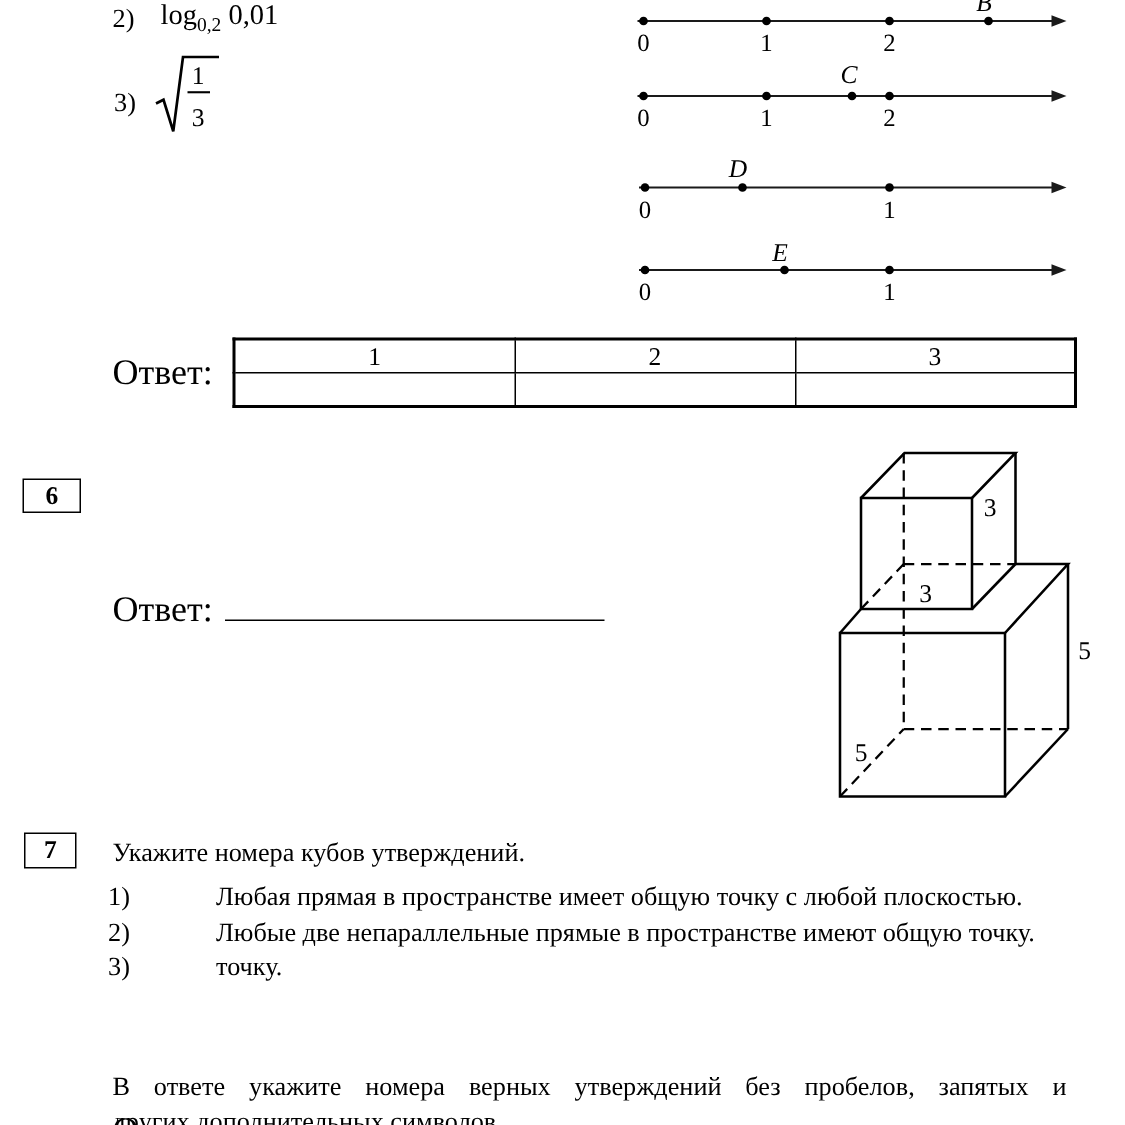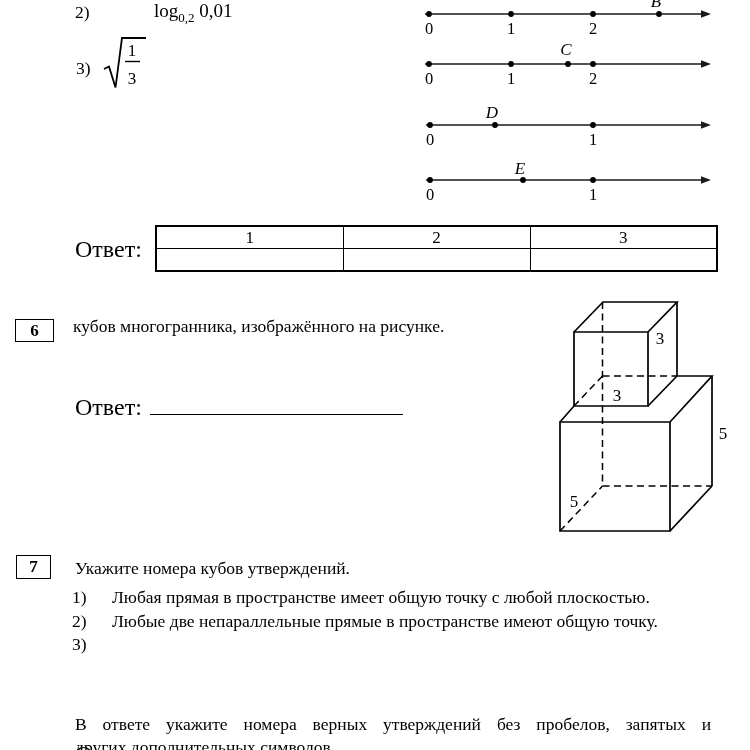--- a/index.html
+++ b/index.html
@@ -5,33 +5,33 @@
   html,body { margin:0; padding:0; background:#fff; }
   .page {
     position:relative; width:750px; height:750px; overflow:hidden;
     background:#fff; color:#000;
     font-family:"Liberation Serif", serif;
   }
   .abs { position:absolute; }
   .serif17 { font-size:17.5px; line-height:24px; }
   .justify-line { text-align:justify; text-align-last:justify; }
   .opt-num { font-size:17.5px; }
-  .formula-log { font-size:19px; white-space:nowrap;margin-left:47px; }
+  .formula-log { font-size:19px; white-space:nowrap; }
   .formula-log sub { font-size:13px; }
   .p-box {
     border:1.4px solid #000; display:flex; align-items:center; justify-content:center;
     font-weight:bold; font-size:17px;
   }
   .ans-label { font-size:24px; }
   .ans-underline { display:inline-block; width:253px; border-bottom:1.5px solid #000; height:14px; margin-left:8px; }
   table.ans { border-collapse:collapse; table-layout:fixed; width:563px; border:2px solid #000; }
   table.ans td { border:1px solid #000; height:21px; text-align:center; font-size:17px; padding:0; }
   .item-row { display:flex; }
   .item-num { width:40px; flex:0 0 40px; }
-  .item-text { flex:1; }
+  .item-text { flex:1;margin-left:32px; }
   .p7-items { font-size:17.5px; line-height:23.6px; }
   .note { font-size:17.5px; line-height:23px; }
   svg text { font-family:"Liberation Serif", serif; fill:#000; }
   svg .tick { font-size:16.5px; }
   svg .ptlabel { font-size:17px; font-style:italic; }
   svg .edge { stroke:#000; fill:none; stroke-width:1.7; stroke-linejoin:miter; }
   svg .hidden-edge { stroke:#000; fill:none; stroke-width:1.5; stroke-dasharray:7 4.5; }
   svg .axis { stroke:#1a1a1a; stroke-width:1.3; }
   svg .figlabel { font-size:17px; }
 </style>
@@ -121,21 +121,20 @@
         <td></td>
         <td></td>
       </tr>
     </tbody>
   </table>
 
   <div class="abs p-box" style="left:15px; top:319px; width:37px; height:21px;">
     <span>6</span>
   </div>
   <div class="abs serif17" style="left:73px; top:314px; width:468px;">
-    <div>кубов многогранника, изображённого на рисунке.</div>
   </div>
   <div class="abs" style="left:75px; top:394px;">
     <span class="ans-label">Ответ:</span><span class="ans-underline"></span>
   </div>
 
   <svg class="abs" style="left:545px; top:294px;" width="205" height="252" viewBox="0 0 205 252">
 
     <path class="hidden-edge" d="M57.5,8 L57.5,192"></path>
     <path class="hidden-edge" d="M57.5,82 L132,82"></path>
     <path class="hidden-edge" d="M29,112 L57.5,82"></path>
@@ -169,20 +168,21 @@
       <div class="item-num">1)</div>
       <div class="item-text">Любая прямая в пространстве имеет общую точку с любой плоскостью.</div>
     </div>
     <div class="item-row">
       <div class="item-num">2)</div>
       <div class="item-text">Любые две непараллельные прямые в пространстве имеют общую точку.</div>
     </div>
     <div class="item-row">
       <div class="item-num">3)</div>
       <div class="item-text">
+        <div>точку.</div>
       </div>
     </div>
   </div>
 
   <div class="abs note" style="left:75px; top:713px; width:636px;">
     <div class="justify-line">В ответе укажите номера верных утверждений без пробелов, запятых и</div>
     <div>других дополнительных символов.</div>
   </div>
 
   <div class="abs ans-label" style="left:75px; top:741px;">Ответ:</div>

